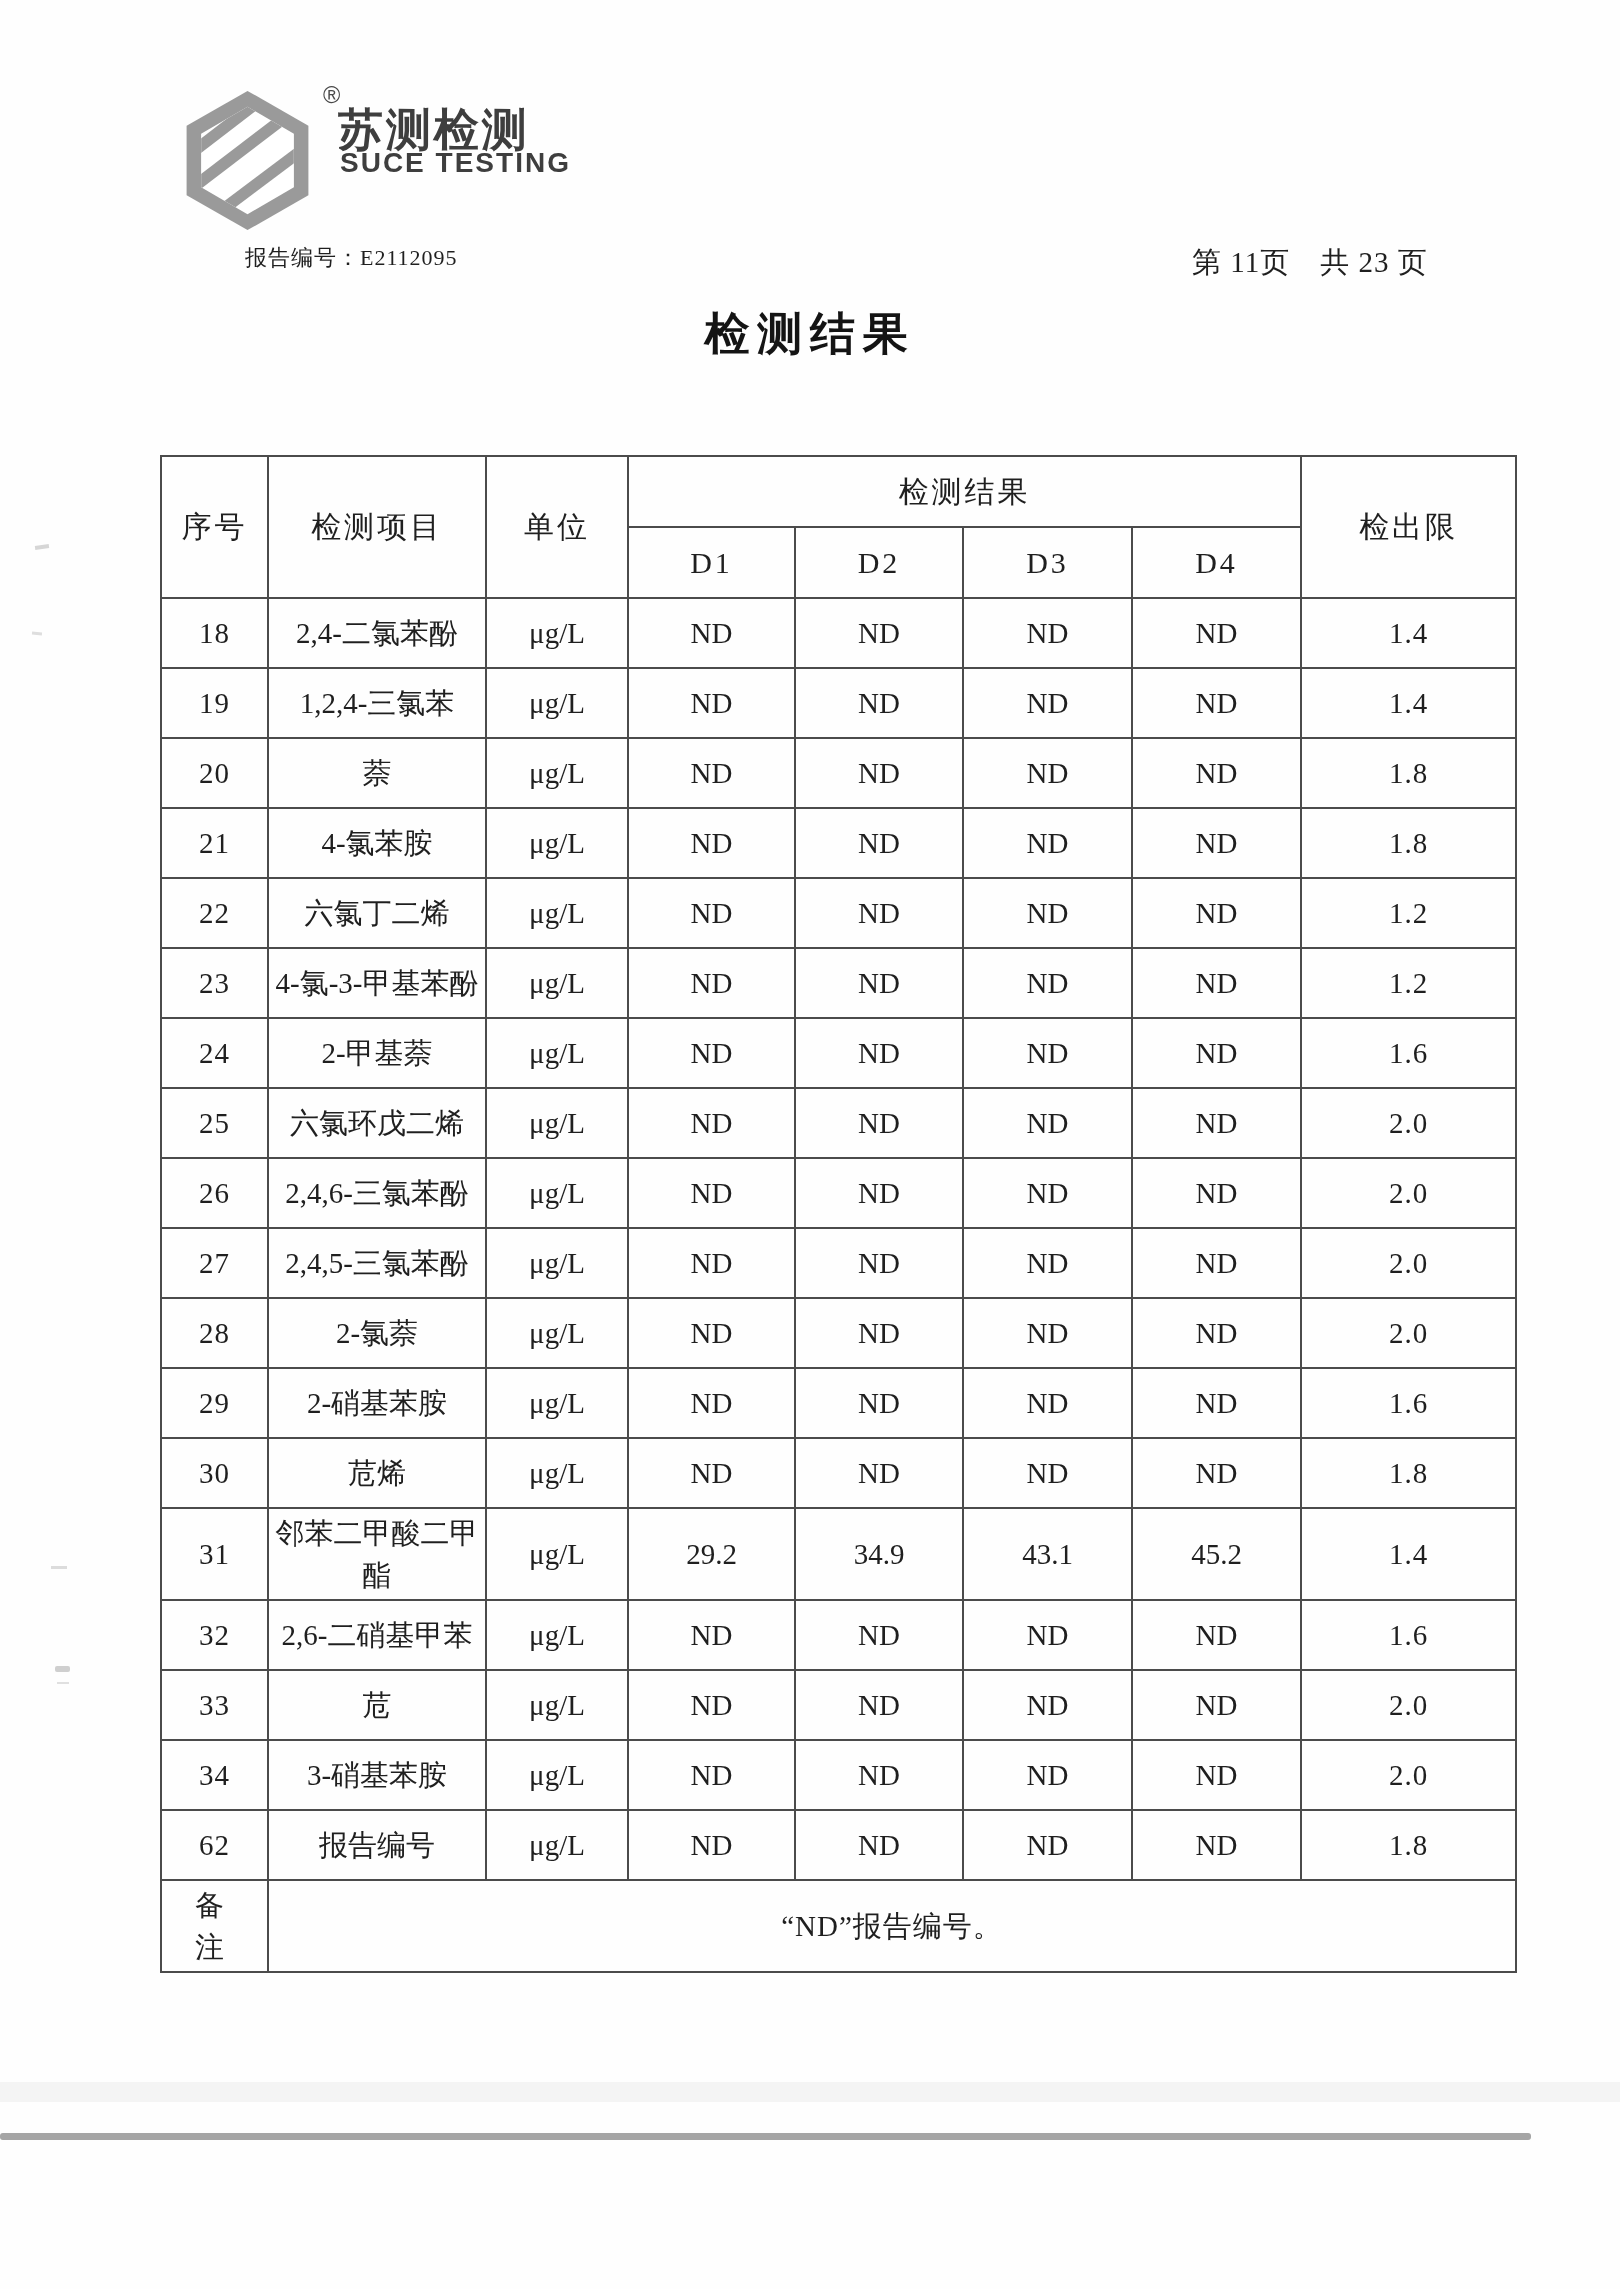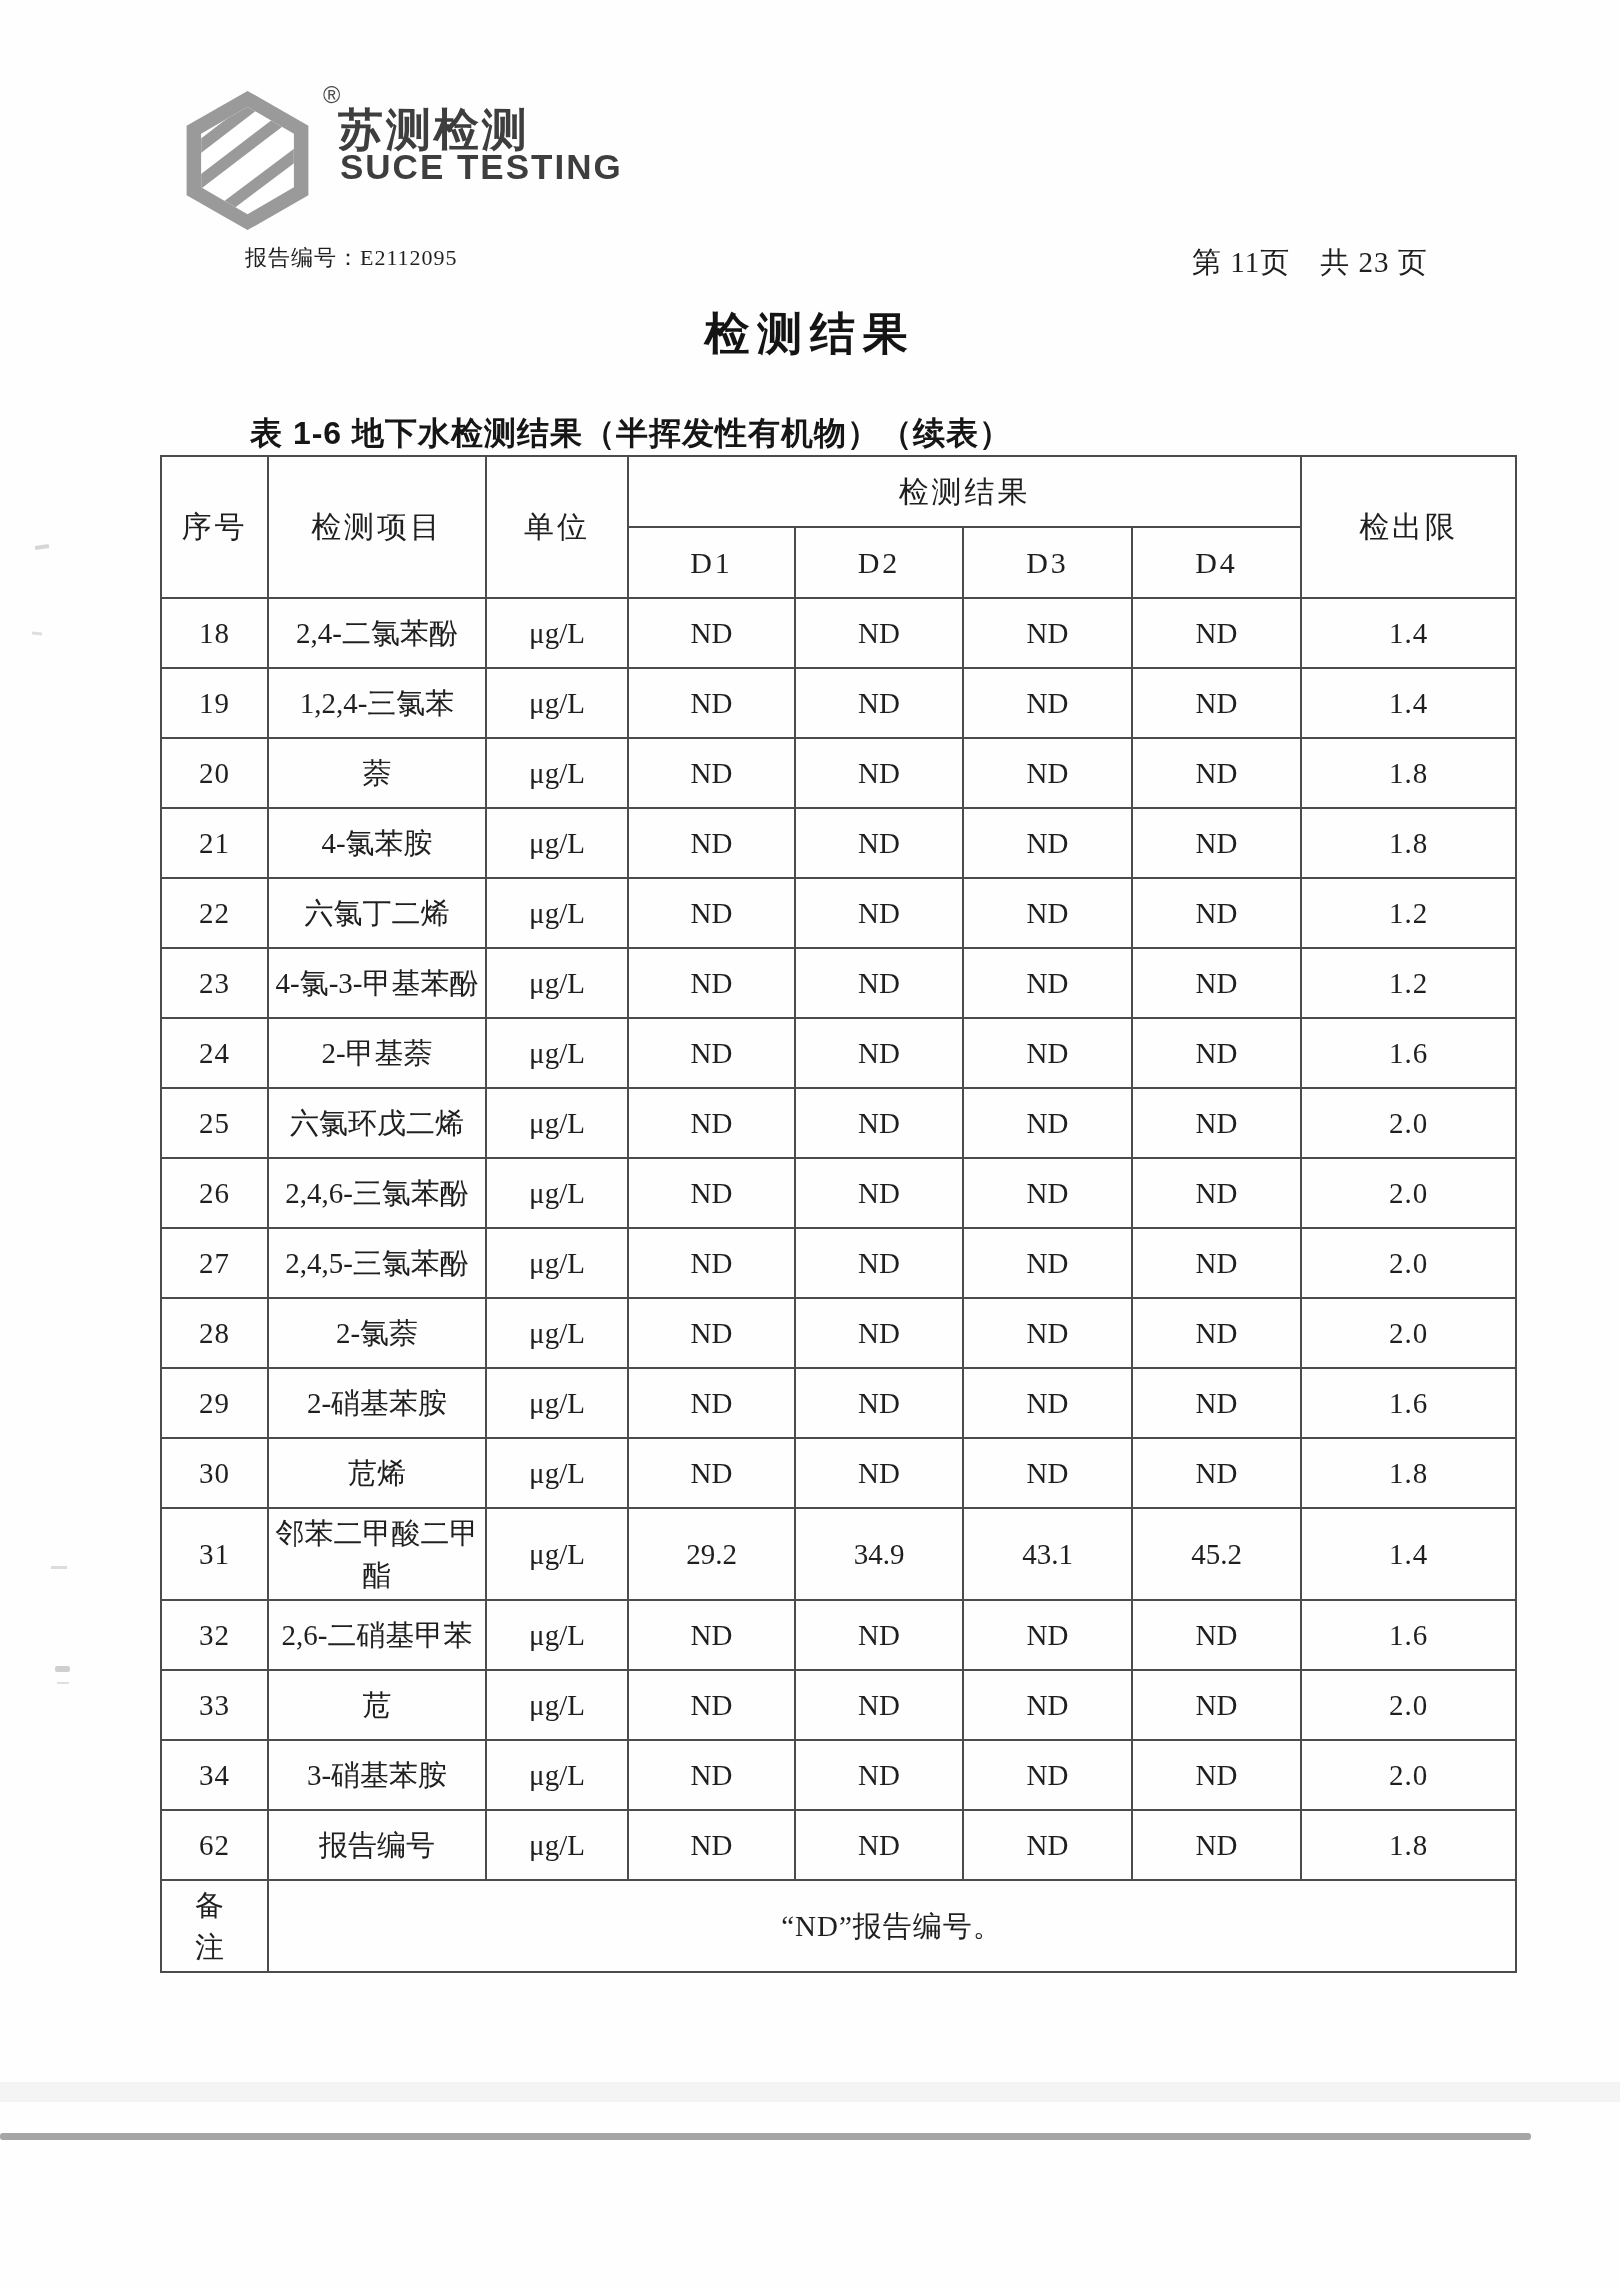--- a/index.html
+++ b/index.html
@@ -8,21 +8,21 @@
     position:relative; width:1620px; height:2290px; background:#fefefe;
     font-family:"Liberation Serif","DejaVu Serif",serif; color:#1f1f1f; overflow:hidden;
   }
   
   .logo-wrap { position:absolute; left:174px; top:84px; width:353px; height:157px; }
   .logo-hex { position:absolute; left:0; top:3.9px; width:147px; height:145px; }
   .reg-mark { position:absolute; left:149px; top:-2px; font-size:23.5px; color:#4a4a4a;
               font-family:"Liberation Sans",sans-serif; }
   .brand-cn { position:absolute; left:164px; top:16px; font-size:45px; font-weight:bold;
               color:var(--brand_gray-dark,#3e3e3e); font-family:"Liberation Sans",sans-serif; letter-spacing:2.9px; white-space:nowrap; }
-  .brand-en { position:absolute; left:166px; top:63px; font-size:35px; font-weight:bold;
+  .brand-en { position:absolute; left:166px; top:63px; font-size:28px; font-weight:bold;
               color:#3e3e3e; font-family:"Liberation Sans",sans-serif; letter-spacing:2px; white-space:nowrap; }
   .report-no { position:absolute; left:245px; top:243px; font-size:22px; letter-spacing:1px; }
   .page-info { position:absolute; left:1160px; top:243px; font-size:29px; letter-spacing:1px;margin-left:32px; }
   
   .page-title { position:absolute; left:0; top:304px; width:100%; text-align:center;
                 font-size:45px; font-weight:bold; letter-spacing:7.8px;
                 font-family:"Liberation Sans",sans-serif; color:#141414; }
   .table-title { position:absolute; left:250px; top:412px; font-size:32px; font-weight:bold;
                  font-family:"Liberation Sans",sans-serif; color:#161616; letter-spacing:1px; }
   
@@ -71,21 +71,20 @@
     </svg>
     <span class="reg-mark" data-name="registered-trademark-icon">®</span>
     <div class="brand-cn" data-name="brand-name-chinese">苏测检测</div>
     <div class="brand-en" data-name="brand-name-english">SUCE TESTING</div>
   </div>
 
   <div class="report-no" data-name="report-number">报告编号：E2112095</div>
   <div class="page-info" data-name="page-number-info">第 11页　共 23 页</div>
 
   <div class="page-title" data-name="page-title">检测结果</div>
-  <div class="table-title" data-name="table-title">表 1-6 地下水检测结果（半挥发性有机物）（续表）</div>
 
   <table class="results" data-name="results-table">
     <colgroup>
       <col style="width:107px">
         <col style="width:218px">
         <col style="width:142px">
       <col style="width:167px">
         <col style="width:168px">
         <col style="width:169px">
       <col style="width:169px">

